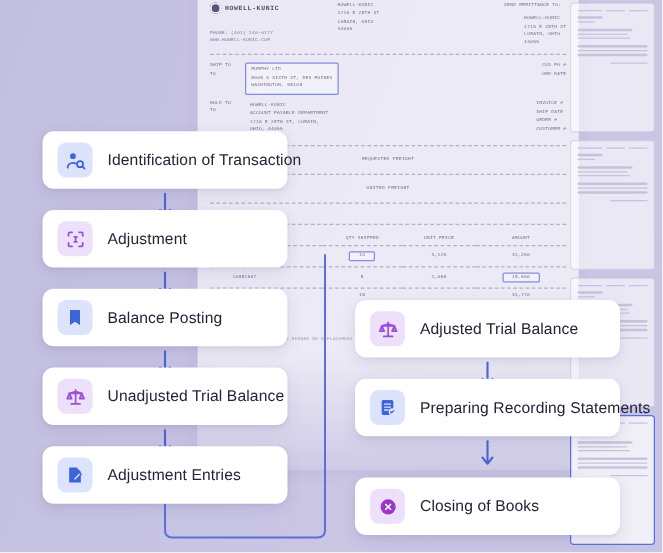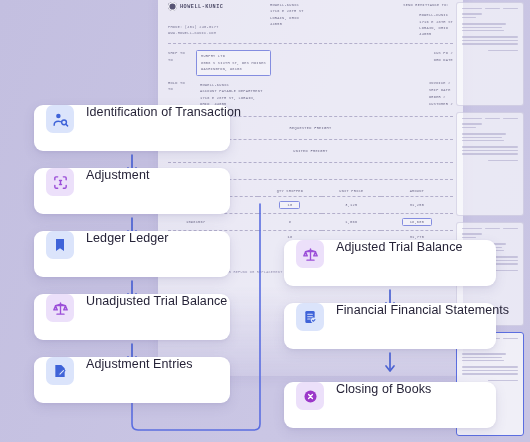--- a/index.html
+++ b/index.html
@@ -87,21 +87,21 @@
   .tline { height:1.4px; background:#bdb9d6; border-radius:1px; margin-bottom:2px; opacity:.8; }
   .trow { display:flex; gap:3px; margin-bottom:2px; }
   .tblock { margin-bottom:5px; }
 
   
   .card {
     position:absolute;
     background:#fff;
     border-radius:9px;
     box-shadow:0 4px 12px rgba(86,76,140,0.13), 0 1px 3px rgba(86,76,140,0.08);
-    display:flex; align-items:flex-start;
+    display:flex; align-items:center;
     padding:0 12px;
     height:46px;
   }
   .card .tile {
     width:28px; height:28px; border-radius:7px;
     display:flex; align-items:center; justify-content:center;
     flex:none;
   }
   .tile.blue { background:#dbe4fb; }
   .tile.purple { background:#ece0fa; }
@@ -378,21 +378,21 @@
         <path d="M2 14 L6 19 L10 14" fill="none" stroke="#4c63d2" stroke-width="1.7" stroke-linecap="round" stroke-linejoin="round"></path>
       </svg>
   </div>
 
   <div class="card colA" style="top:231px">
     <span class="tile blue">
       <svg width="16" height="16" viewBox="0 0 24 24">
         <path d="M6 3h12v18l-6-4-6 4z" fill="#3f63d8"></path>
       </svg>
     </span>
-    <span class="lbl">Ledger Ledger</span>
+    <span class="lbl">Balance Posting</span>
   </div>
 
   <div class="arrow" style="left:125px; top:279px">
     <svg width="12" height="22" viewBox="0 0 12 22">
         <path d="M6 1 L6 17" stroke="#4c63d2" stroke-width="1.7" stroke-linecap="round"></path>
         <path d="M2 14 L6 19 L10 14" fill="none" stroke="#4c63d2" stroke-width="1.7" stroke-linecap="round" stroke-linejoin="round"></path>
       </svg>
   </div>
 
   <div class="card colA" style="top:294px">
@@ -443,21 +443,21 @@
 
   <div class="card colB" style="top:303px">
     <span class="tile blue">
       <svg width="16" height="16" viewBox="0 0 24 24">
         <rect x="5" y="3" width="14" height="18" rx="2" fill="#3f63d8"></rect>
         <path d="M8.5 8h7M8.5 11.5h7M8.5 15h4" stroke="#dbe4fb" stroke-width="1.6" stroke-linecap="round"></path>
         <circle cx="17.5" cy="17" r="4.2" fill="#dbe4fb"></circle>
         <path d="M15.7 17.1 17 18.4 19.4 15.8" fill="none" stroke="#3f63d8" stroke-width="1.6" stroke-linecap="round" stroke-linejoin="round"></path>
       </svg>
     </span>
-    <span class="lbl">Financial Financial Statements</span>
+    <span class="lbl">Preparing Recording Statements</span>
   </div>
 
   <div class="arrow" style="left:383px; top:351px">
     <svg width="12" height="22" viewBox="0 0 12 22">
         <path d="M6 1 L6 17" stroke="#4c63d2" stroke-width="1.7" stroke-linecap="round"></path>
         <path d="M2 14 L6 19 L10 14" fill="none" stroke="#4c63d2" stroke-width="1.7" stroke-linecap="round" stroke-linejoin="round"></path>
       </svg>
   </div>
 
   <div class="card colB" style="top:382px">

